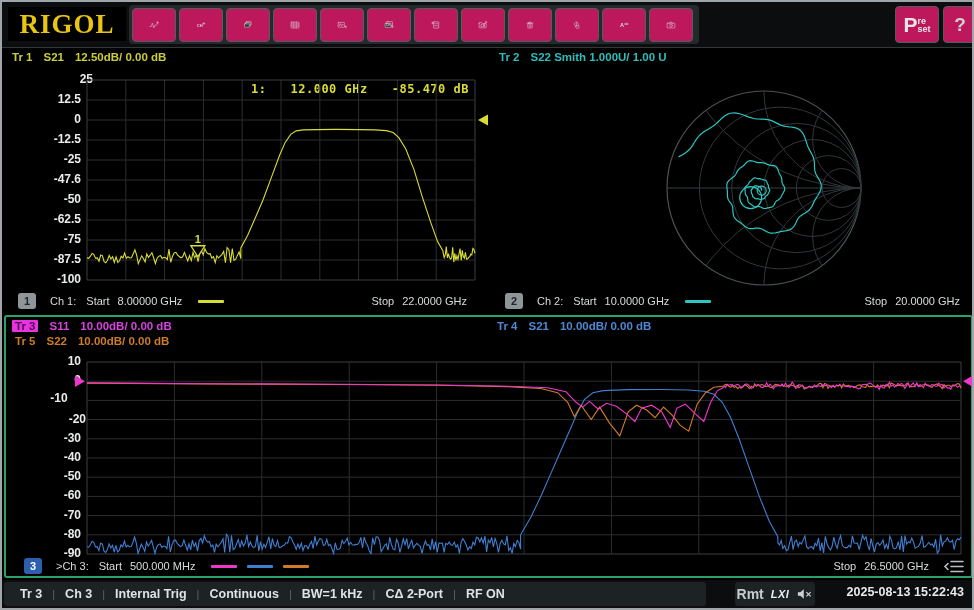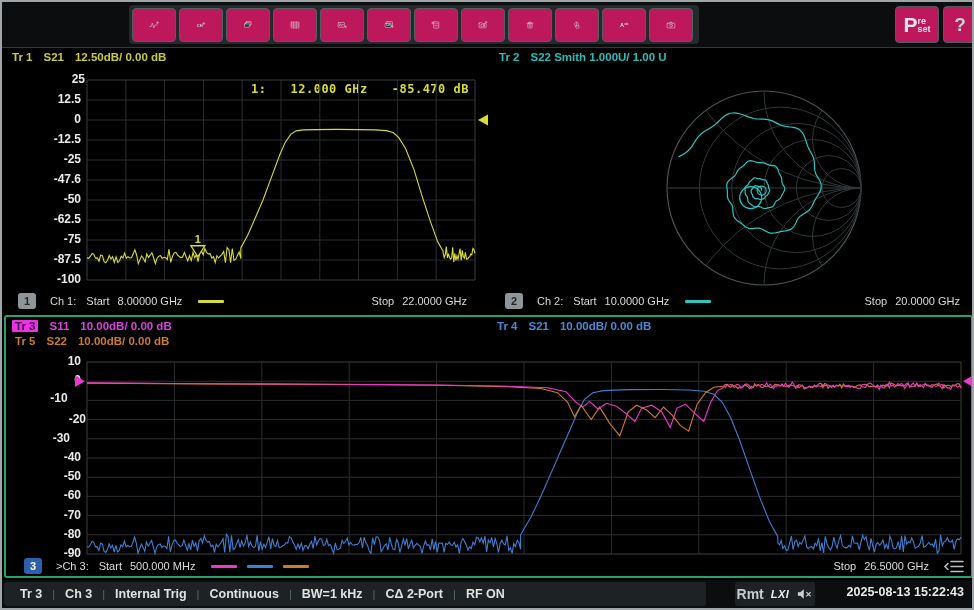--- a/index.html
+++ b/index.html
@@ -53,20 +53,21 @@
   .rmt{font-size:14px;color:#c8cccd;font-weight:bold;}
   .lxi{font-size:11px;color:#eef1f1;font-weight:bold;font-style:italic;letter-spacing:.5px;}
   .st-date{position:absolute;right:8px;top:5px;font-size:12.5px;font-weight:bold;color:#e8eaeb;}
 </style>
 </head>
 <body>
 
 <div class="screen">
 
   <div class="toolbar">
+    <div class="logo">RIGOL</div>
     <div class="btn-strip">
         <button class="tb-btn">
           <svg width="27" height="22" viewBox="0 0 27 22">
             <path d="M2 15 h4 l3 -9 4 13 3 -8 h5"></path>
             <path d="M20 5 h6 M23 2 v6"></path>
           </svg>
         </button>
         <button class="tb-btn">
           <svg width="27" height="22" viewBox="0 0 27 22">
             <text x="2" y="16" font-size="11">CH</text>
@@ -159,21 +160,21 @@
       <span class="c-yel">Tr 1</span>
       <span class="c-yel">S21</span>
       <span class="c-yel">12.50dB/ 0.00 dB</span>
     </div>
     <div class="marker-readout">
       <span>1:</span>
       <span>12.000 GHz</span>
       <span>-85.470 dB</span>
     </div>
     <div id="ylab1">
-        <span class="ylab" style="left: 37px; top: 24px;">25</span>
+        <span class="ylab" style="left: 45px; top: 24px;">25</span>
         <span class="ylab" style="left: 33px; top: 44px;">12.5</span>
         <span class="ylab" style="left: 33px; top: 64px;">0</span>
         <span class="ylab" style="left: 33px; top: 84px;">-12.5</span>
         <span class="ylab" style="left: 33px; top: 104px;">-25</span>
         <span class="ylab" style="left: 33px; top: 124px;">-47.6</span>
         <span class="ylab" style="left: 33px; top: 144px;">-50</span>
         <span class="ylab" style="left: 33px; top: 164px;">-62.5</span>
         <span class="ylab" style="left: 33px; top: 184px;">-75</span>
         <span class="ylab" style="left: 33px; top: 204px;">-87.5</span>
         <span class="ylab" style="left: 33px; top: 224px;">-100</span>
@@ -272,21 +273,21 @@
     <div class="tr-head" style="left:9px;top:18px;">
       <span class="c-org">Tr 5</span>
       <span class="c-org">S22</span>
       <span class="c-org">10.00dB/ 0.00 dB</span>
     </div>
     <div id="ylab3">
         <span class="ylab" style="left: 31px; top: 37px;">10</span>
         <span class="ylab" style="left: 31px; top: 56.2px;">0</span>
         <span class="ylab" style="left: 31px; top: 74px; text-align: center;">-10</span>
         <span class="ylab" style="left: 36px; top: 94.6px;">-20</span>
-        <span class="ylab" style="left: 20px; top: 113.8px;">-30</span>
+        <span class="ylab" style="left: 31px; top: 113.8px;">-30</span>
         <span class="ylab" style="left: 31px; top: 133px;">-40</span>
         <span class="ylab" style="left: 31px; top: 152.2px;">-50</span>
         <span class="ylab" style="left: 31px; top: 171.4px;">-60</span>
         <span class="ylab" style="left: 31px; top: 190.6px;">-70</span>
         <span class="ylab" style="left: 31px; top: 209.8px;">-80</span>
         <span class="ylab" style="left: 31px; top: 229px;">-90</span>
       </div>
     <svg id="plot3" class="plot-svg" style="left:81px;top:45px;" width="874" height="192">
         <line x1="0" y1="0" x2="0" y2="192" stroke="#3a3e40" stroke-width="1"></line>
         <line x1="87.4" y1="0" x2="87.4" y2="192" stroke="#2a2d2f" stroke-width="1"></line>

